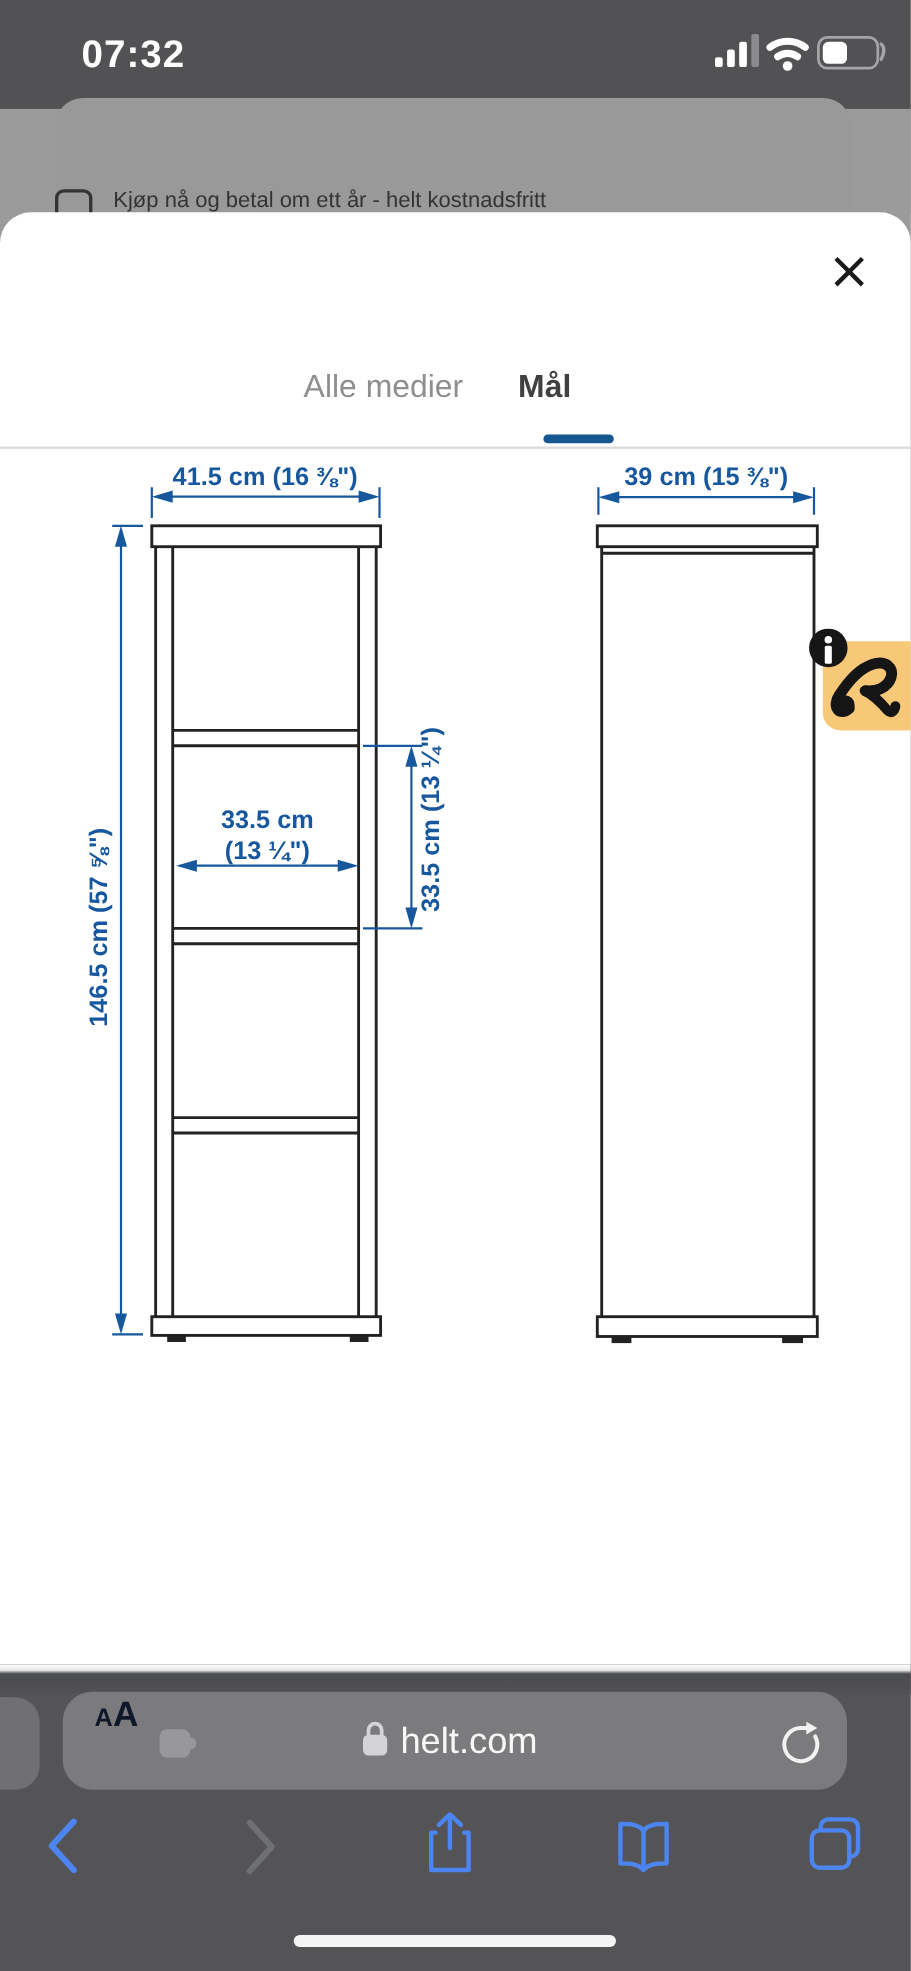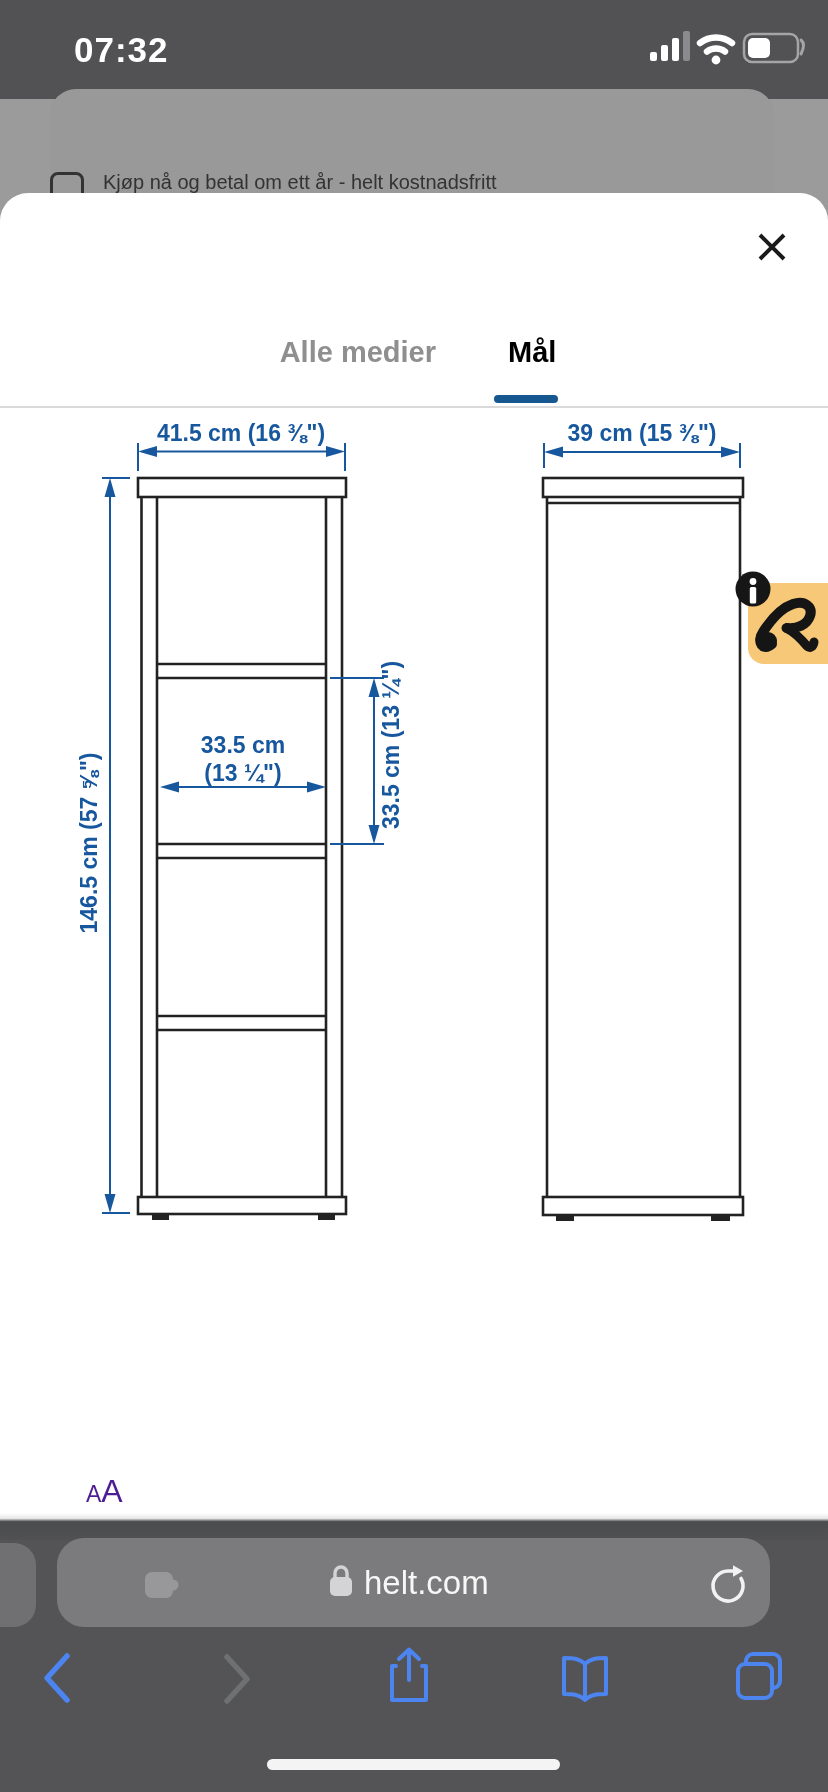--- a/index.html
+++ b/index.html
@@ -38,23 +38,23 @@
 <div class="abs" style="left:50px;top:172px;width:34px;height:30px;border:3.5px solid #333333;border-radius:8px;box-sizing:border-box;"></div>
 
 <div class="abs" style="left:103px;top:171px;width:700px;color:#333333;font-size:20px;font-weight:400;white-space:nowrap;">Kjøp nå og betal om ett år - helt kostnadsfritt</div>
 
 <div class="abs" style="left:0;top:193px;width:828px;height:1320px;background:#ffffff;border-radius:28px 28px 0 0;"></div>
 
 <svg class="abs" style="left:758px;top:233px;" width="28" height="28" viewBox="0 0 28 28">
   <path d="M 2 2 L 26 26 M 26 2 L 2 26" stroke="#1a1a1a" stroke-width="4" stroke-linecap="butt"></path>
 </svg>
 
-<div class="abs" style="left:276px;top:336px;width:160px;color:#8f8f8f;font-size:29px;font-weight:700;text-align:right;">Alle medier</div>
-
-<div class="abs" style="left:508px;top:336px;color:#000000;font-size:29px;font-weight:700;">Mål</div>
+<div class="abs" style="left:276px;top:336px;width:160px;color:#8f8f8f;font-size:29px;font-weight:400;">Alle medier</div>
+
+<div class="abs" style="left:471px;top:336px;color:#404040;font-size:29px;font-weight:700;">Mål</div>
 
 <div class="abs" style="left:494px;top:395px;width:64px;height:8px;border-radius:4px;background:#17578f;"></div>
 
 <div class="abs" style="left:0;top:406px;width:828px;height:2px;background:#dadada;"></div>
 
 <svg class="abs" style="left:0;top:407px;" width="828" height="1106" viewBox="0 407 828 1106" font-family="Liberation Sans, sans-serif">
   <g stroke="#222222" stroke-width="2.6" fill="none">
 
     <rect x="138" y="478" width="208" height="19"></rect>
 
@@ -148,21 +148,21 @@
 </svg>
 
 <div class="abs" style="left:0;top:1513px;width:828px;height:279px;background:#545456;"></div>
 
 <div class="abs" style="left:0;top:1513px;width:828px;height:27px;background:linear-gradient(#ffffff, #e8e8e8 20%, #4b4c4e 32%, #515153 100%);"></div>
 
 <div class="abs" style="left:-22px;top:1543px;width:58px;height:84px;background:#707072;border-radius:22px;"></div>
 
 <div class="abs" style="left:57px;top:1538px;width:713px;height:89px;background:#7b7b7d;border-radius:27px;"></div>
 
-<div class="abs" style="left:86px;top:1473px;color:#4c1d95;">
+<div class="abs" style="left:86px;top:1540px;color:#0f172a;font-weight:bold;">
   <span style="font-size:23px;">A</span><span style="font-size:32px;">A</span>
 </div>
 
 <svg class="abs" style="left:142px;top:1566px;" width="40" height="36" viewBox="0 0 40 36">
   <rect x="3" y="6" width="28" height="26" rx="7" fill="#98989b"></rect>
   <circle cx="31" cy="19" r="5.5" fill="#98989b"></circle>
 </svg>
 
 <svg class="abs" style="left:329px;top:1564px;" width="24" height="34" viewBox="0 0 24 34">
   <rect x="1" y="13" width="22" height="19" rx="5" fill="#d4d4d6"></rect>

